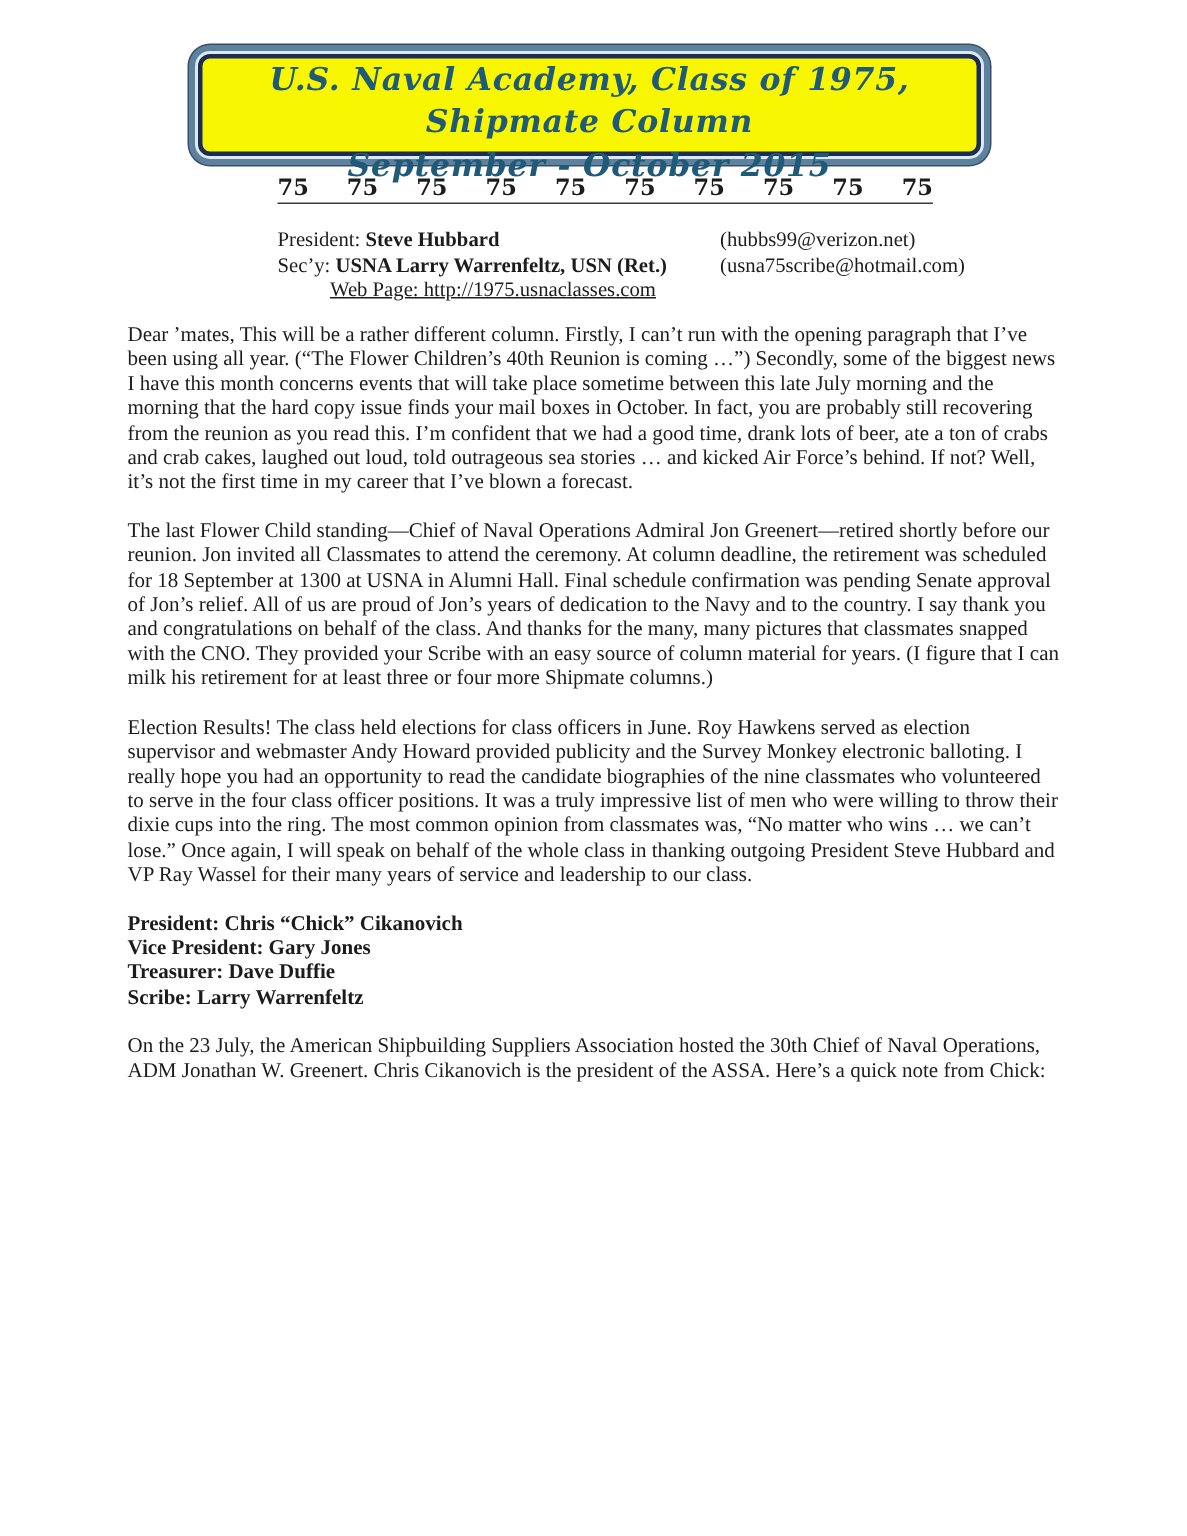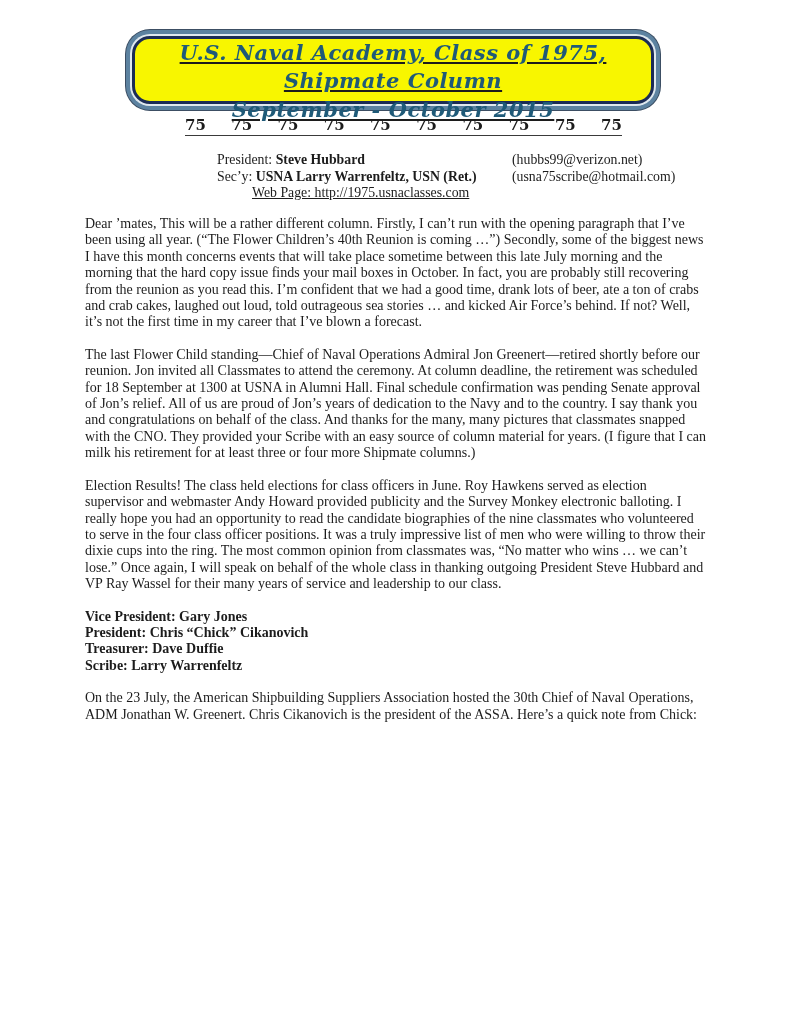--- a/index.html
+++ b/index.html
@@ -21,25 +21,24 @@
     color:var(--ink);
     overflow:hidden;
   }
   
   .banner{
     position:absolute;
     left:132px;top:36px;
     width:522px;height:68px;
     background:var(--banner_bg);
     border:3px solid var(--border_navy);
-    border-radius:18px;
+    border-radius:8px;
     box-shadow:0 0 0 2px var(--border_light),0 0 0 6px var(--border_slate),0 0 0 7px #3c4e63;
     display:flex;flex-direction:column;align-items:center;justify-content:flex-start;
     text-align:center;
-    text-decoration:underline;
   }
   .banner-line{
     font-family:"DejaVu Serif","Liberation Serif",serif;
     font-style:italic;font-weight:bold;
     color:var(--banner_text);
     font-size:21px;line-height:1.35;
     letter-spacing:0.5px;
   }
   
   .spirit-row{
@@ -52,21 +51,21 @@
   }
   .spirit-row .num{
     font-family:"DejaVu Serif","Liberation Serif",serif;
     font-weight:bold;font-size:15px;line-height:18px;text-align:center;
   }
   
   .contact{
     position:absolute;
     left:185px;top:152px;
     width:520px;
-    font-size:13.8px;line-height:16.6px;margin-left:32px;
+    font-size:13.8px;line-height:16.6px;
   }
   .contact-row{display:flex;}
   .contact-left{width:295px;}
   .contact b{font-weight:bold;}
   .webpage{margin-left:35px;text-decoration:underline;}
   
   .body-text{
     position:absolute;
     left:85px;top:216px;
     width:622px;
@@ -110,21 +109,21 @@
       <span>(usna75scribe@hotmail.com)</span>
     </div>
     <div class="webpage">Web Page: http://1975.usnaclasses.com</div>
   </div>
 
   <div class="body-text">
     <p>Dear ’mates,  This will be a rather different column. Firstly, I can’t run with the opening paragraph that I’ve been using all year. (“The Flower Children’s 40th Reunion is coming …”) Secondly, some of the biggest news I have this month concerns events that will take place sometime between this late July morning and the morning that the hard copy issue finds your mail boxes in October. In fact, you are probably still recovering from the reunion as you read this. I’m confident that we had a good time, drank lots of beer, ate a ton of crabs and crab cakes, laughed out loud, told outrageous sea stories … and kicked Air Force’s behind. If not? Well, it’s not the first time in my career that I’ve blown a forecast.</p>
     <p>The last Flower Child standing—Chief of Naval Operations Admiral Jon Greenert—retired shortly before our reunion. Jon invited all Classmates to attend the ceremony. At column deadline, the retirement was scheduled for 18 September at 1300 at USNA in Alumni Hall. Final schedule confirmation was pending Senate approval of Jon’s relief. All of us are proud of Jon’s years of dedication to the Navy and to the country. I say thank you and congratulations on behalf of the class. And thanks for the many, many pictures that classmates snapped with the CNO. They provided your Scribe with an easy source of column material for years. (I figure that I can milk his retirement for at least three or four more Shipmate columns.)</p>
     <p>Election Results! The class held elections for class officers in June. Roy Hawkens served as election supervisor and webmaster Andy Howard provided publicity and the Survey Monkey electronic balloting. I really hope you had an opportunity to read the candidate biographies of the nine classmates who volunteered to serve in the four class officer positions. It was a truly impressive list of men who were willing to throw their dixie cups into the ring. The most common opinion from classmates was, “No matter who wins … we can’t lose.” Once again, I will speak on behalf of the whole class in thanking outgoing President Steve Hubbard and VP Ray Wassel for their many years of service and leadership to our class.</p>
     <div class="officers">
+        <div>President: Chris “Chick” Cikanovich</div>
         <div>Vice President: Gary Jones</div>
-        <div>President: Chris “Chick” Cikanovich</div>
         <div>Treasurer: Dave Duffie</div>
         <div>Scribe: Larry Warrenfeltz</div>
       </div>
     <p>On the 23 July, the American Shipbuilding Suppliers Association hosted the 30th Chief of Naval Operations, ADM Jonathan W. Greenert. Chris Cikanovich is the president of the ASSA. Here’s a quick note from Chick:</p>
   </div>
 
 </div>
 
 </body></html>

